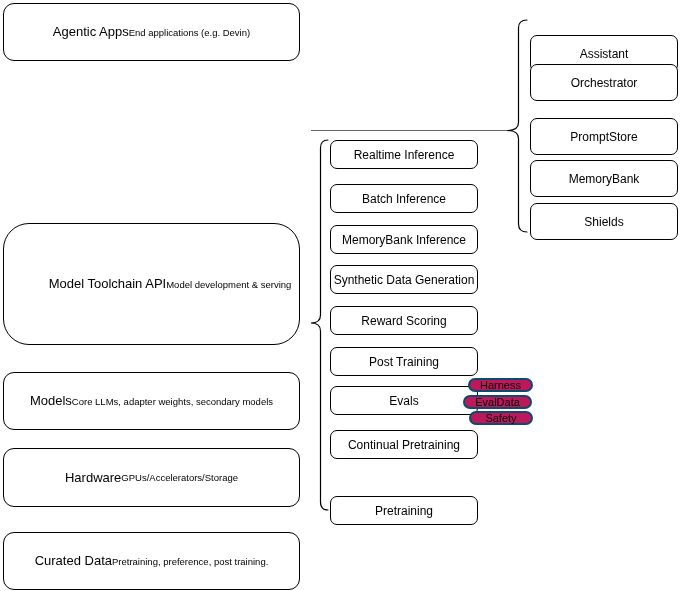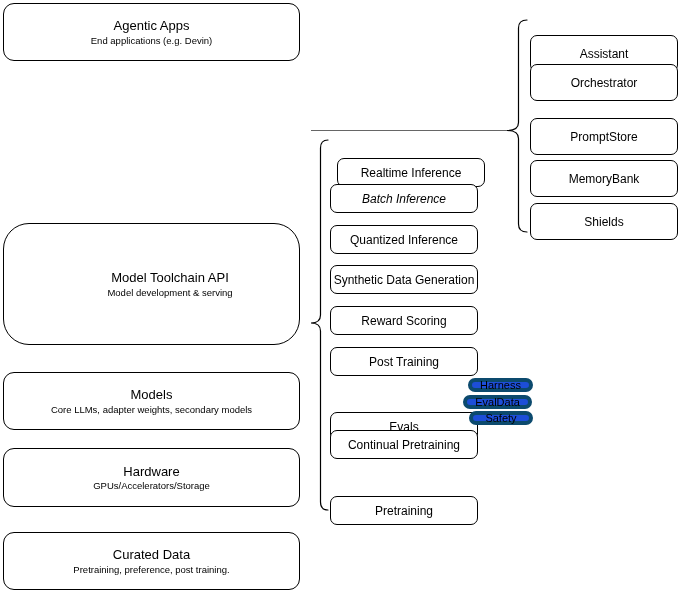--- a/index.html
+++ b/index.html
@@ -17,42 +17,42 @@
     left: 0; top: 0;
     width: 682px; height: 591px;
     pointer-events: none;
   }
   .node {
     position: absolute;
     background: #ffffff;
     border: 1px solid #000000;
     box-sizing: border-box;
     display: flex;
-    flex-direction: column;
+    flex-direction: row;
     align-items: center;
     justify-content: center;
     text-align: center;
   }
   .stack-node { left: 3px; width: 297px; }
   .node-title { font-size: 13px; line-height: 1.2; white-space: nowrap; }
   .node-subtitle { font-size: 9.5px; line-height: 1.2; margin-top: 1px; white-space: nowrap; }
   .r-small { border-radius: 11px; }
   .r-large { border-radius: 26px; }
   .svc {
     left: 330px; width: 148px; height: 29px;
     border-radius: 7px; font-size: 12px; white-space: nowrap;
   }
   .comp {
     left: 530px; width: 148px; height: 37px;
     border-radius: 7px; font-size: 12px; white-space: nowrap;
   }
   .tag {
     position: absolute;
-    background: #1d4ed8;
-    border: 4px solid #0c4a6e;
+    background: #be185d;
+    border: 2px solid #0c4a6e;
     box-sizing: border-box;
     border-radius: 8px;
     font-size: 11px;
     line-height: 1;
     display: flex;
     align-items: center;
     justify-content: center;
     white-space: nowrap;
   }
 </style>
@@ -89,27 +89,27 @@
   <div class="node stack-node r-small" style="top:448px; height:59px;">
     <div class="node-title">Hardware</div>
     <div class="node-subtitle">GPUs/Accelerators/Storage</div>
   </div>
 
   <div class="node stack-node r-small" style="top:532px; height:58px;">
     <div class="node-title">Curated Data</div>
     <div class="node-subtitle">Pretraining, preference, post training.</div>
   </div>
 
-  <div class="node svc" style="top:158px;margin-left:7px;">Realtime Inference</div>
-  <div class="node svc" style="top:184px;font-style:italic;">Batch Inference</div>
-  <div class="node svc" style="top:225px;">Quantized Inference</div>
+  <div class="node svc" style="top:140px;">Realtime Inference</div>
+  <div class="node svc" style="top:184px;">Batch Inference</div>
+  <div class="node svc" style="top:225px;">MemoryBank Inference</div>
   <div class="node svc" style="top:265px;">Synthetic Data Generation</div>
   <div class="node svc" style="top:306px;">Reward Scoring</div>
   <div class="node svc" style="top:347px;">Post Training</div>
-  <div class="node svc" style="top:412px;">Evals</div>
+  <div class="node svc" style="top:386px;">Evals</div>
   <div class="node svc" style="top:430px;">Continual Pretraining</div>
   <div class="node svc" style="top:496px;">Pretraining</div>
 
   <div class="tag" style="left:468px; top:378px; width:65px; height:14px;">Harness</div>
   <div class="tag" style="left:463px; top:395px; width:69px; height:14px;">EvalData</div>
   <div class="tag" style="left:469px; top:411px; width:64px; height:14px;">Safety</div>
 
   <div class="node comp" style="top:35px;">Assistant</div>
   <div class="node comp" style="top:64px;">Orchestrator</div>
   <div class="node comp" style="top:118px;">PromptStore</div>

